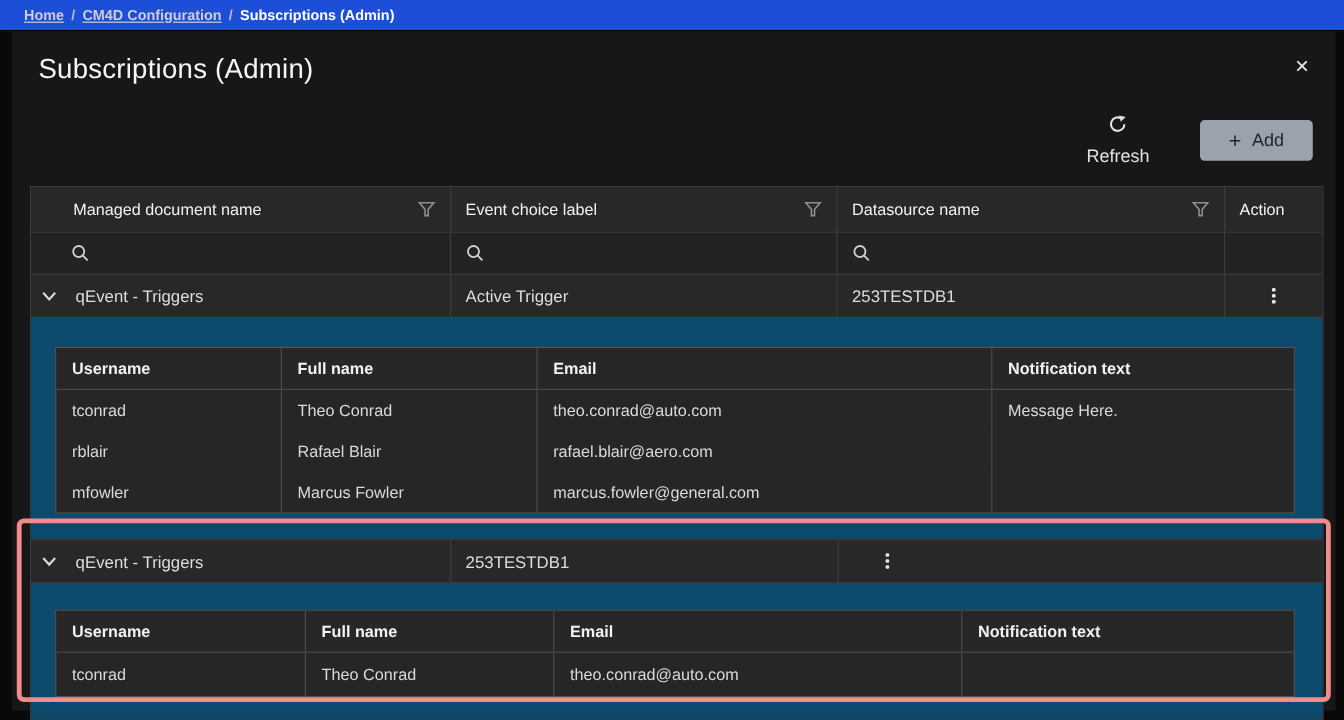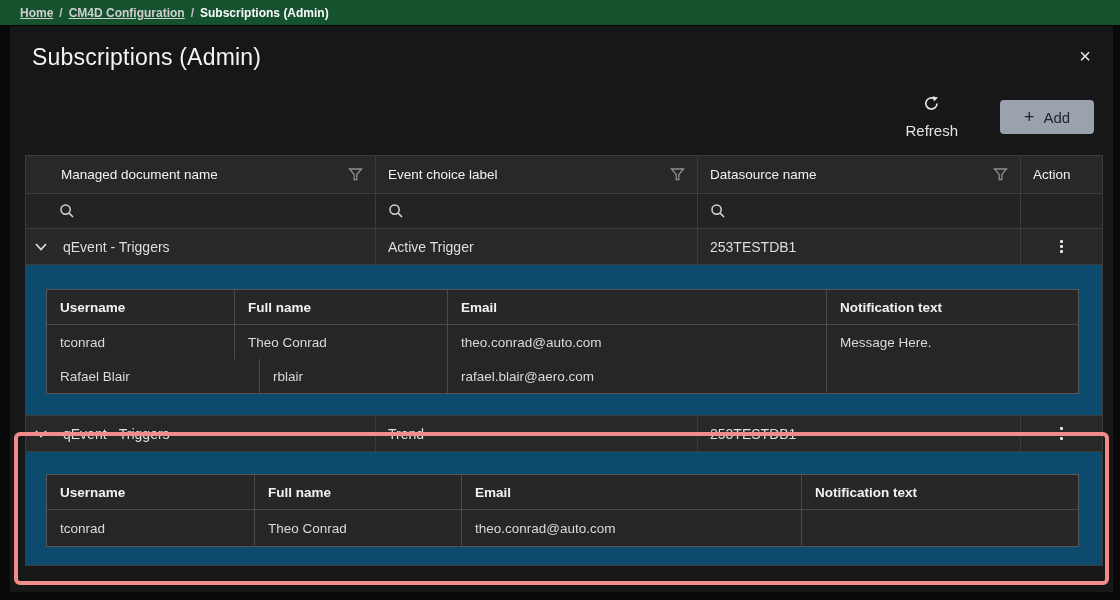--- a/index.html
+++ b/index.html
@@ -1,21 +1,21 @@
 <!DOCTYPE html>
 <html><head>
 <meta charset="utf-8">
 <style>
   * { margin:0; padding:0; box-sizing:border-box; }
   html,body { width:1120px; height:600px; overflow:hidden; background:#090909;
               font-family:"Liberation Sans", sans-serif; }
 
   
   .breadcrumb-bar { position:absolute; left:0; top:0; width:1120px; height:26px;
-    background:#14532d; border-bottom:1px solid #000; display:flex; align-items:center;
+    background:#1d4ed8; border-bottom:1px solid #000; display:flex; align-items:center;
     padding-left:20px; font-size:12px; font-weight:bold; color:#c9c9c9; }
   .crumb-link { color:#cfcfcf; text-decoration:underline; cursor:pointer; }
   .crumb-sep { margin:0 6px; color:#bdbdbd; }
   .crumb-current { color:#ffffff; }
 
   
   .panel { position:absolute; left:10px; top:26px; width:1103px; height:566px;
     background:#171717; }
   .panel-title { position:absolute; left:22px; top:18px; font-size:23px;
     color:#f5f5f5; font-weight:normal; letter-spacing:.2px; }
@@ -212,38 +212,43 @@
           <div class="sub-cell a3">Email</div>
           <div class="sub-cell a4">Notification text</div>
         </div>
         <div class="sub-row sub-body-row">
           <div class="sub-cell a1">tconrad</div>
           <div class="sub-cell a2">Theo Conrad</div>
           <div class="sub-cell a3">theo.conrad@auto.com</div>
           <div class="sub-cell a4">Message Here.</div>
         </div>
         <div class="sub-row sub-body-row">
+          <div class="sub-cell a1">rblair</div>
           <div class="sub-cell a2">Rafael Blair</div>
-          <div class="sub-cell a1">rblair</div>
           <div class="sub-cell a3">rafael.blair@aero.com</div>
+          <div class="sub-cell a4"></div>
+        </div>
+        <div class="sub-row sub-body-row">
+          <div class="sub-cell a1">mfowler</div>
+          <div class="sub-cell a2">Marcus Fowler</div>
+          <div class="sub-cell a3">marcus.fowler@general.com</div>
           <div class="sub-cell a4"></div>
         </div>
       </div>
     </div>
 
     <div class="grid-row group-row">
       <div class="cell c1">
         <button class="expand-btn">
           <svg width="14" height="10" viewBox="0 0 14 10">
               <polyline points="2,2 7,7.5 12,2" fill="none" stroke="#d8d8d8" stroke-width="1.8"></polyline>
             </svg>
         </button>
         <span class="group-label">qEvent - Triggers</span>
       </div>
-      <div class="cell c2">Trend</div>
       <div class="cell c3">253TESTDB1</div>
       <div class="cell c4">
         <button class="kebab-btn">
           <span class="dot"></span>
           <span class="dot"></span>
           <span class="dot"></span>
         </button>
       </div>
     </div>
 

